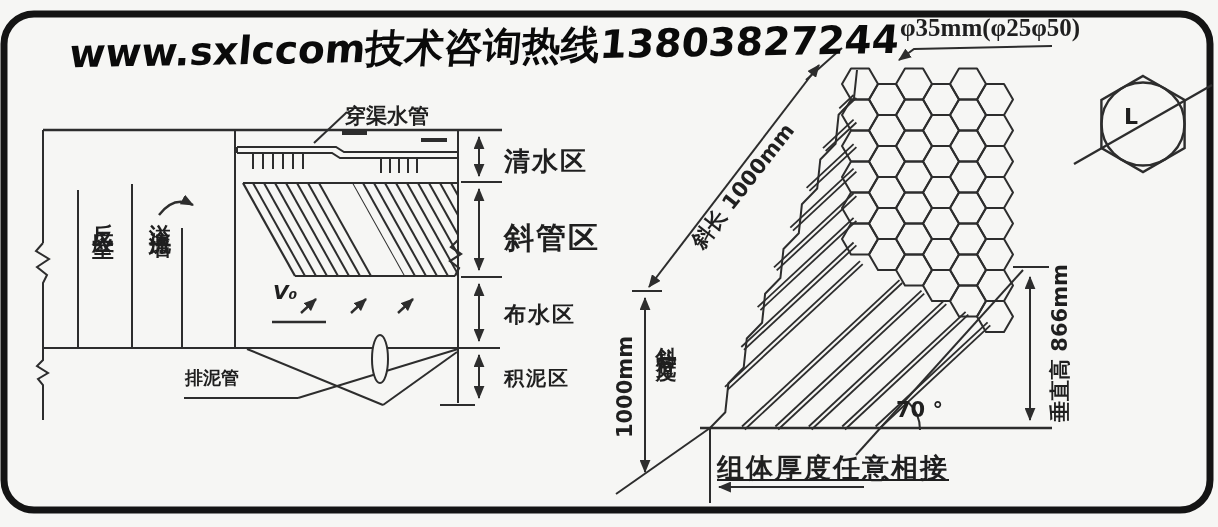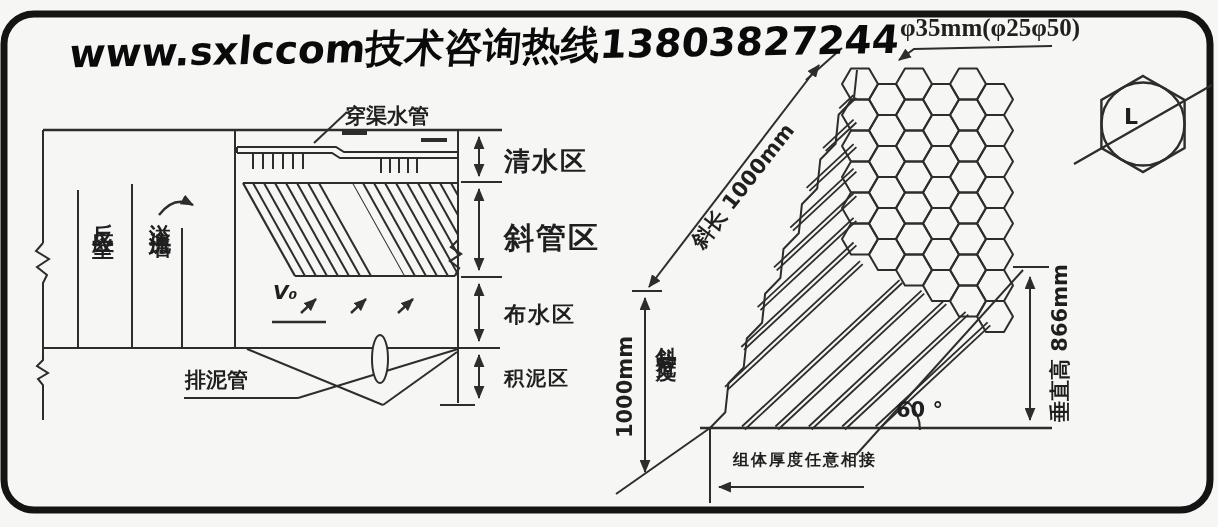--- a/index.html
+++ b/index.html
@@ -245,27 +245,27 @@
     <line x1="1074" y1="164" x2="1212" y2="85"></line>
   </g>
 </svg>
 
 <div class="lbl banner">www.sxlccom技术咨询热线13803827244</div>
 
 <div class="lbl" style="left:345px;top:102px;font-size:21px;">穿渠水管</div>
 <div class="lbl vtext" style="left:88px;top:206px;font-size:22px;">反应室</div>
 <div class="lbl vtext" style="left:145px;top:206px;font-size:22px;">溢流墙</div>
 <div class="lbl" style="left:273px;top:280px;font-size:20px;font-style:italic;">V₀</div>
-<div class="lbl" style="left:185px;top:366px;font-size:21px;">排泥管</div>
+<div class="lbl" style="left:185px;top:366px;font-size:18px;">排泥管</div>
 
 <div class="lbl" style="left:504px;top:144px;font-size:26px;letter-spacing:2px;">清水区</div>
 <div class="lbl" style="left:504px;top:218px;font-size:30px;letter-spacing:2px;">斜管区</div>
 <div class="lbl" style="left:504px;top:300px;font-size:22px;letter-spacing:2px;">布水区</div>
 <div class="lbl" style="left:504px;top:365px;font-size:20px;letter-spacing:2px;">积泥区</div>
 
 <div class="lbl" style="left:900px;top:14px;font-size:25px;font-family:Liberation Serif, serif;">φ35mm(φ25φ50)</div>
 <div class="lbl rot52" style="left:648px;top:172px;width:190px;font-size:21px;">斜长 1000mm</div>
 <div class="lbl rot90" style="left:570px;top:375px;width:110px;font-size:21px;">1000mm</div>
 <div class="lbl vtext" style="left:652px;top:330px;font-size:21px;letter-spacing:4px;">斜片宽度</div>
 <div class="lbl rot90" style="left:985px;top:333px;width:150px;font-size:21px;">垂直高 866mm</div>
-<div class="lbl" style="left:896px;top:398px;font-size:21px;">60 °</div>
-<div class="lbl" style="left:733px;top:450px;font-size:16px;letter-spacing:2px;">组体厚度任意相接</div>
+<div class="lbl" style="left:896px;top:398px;font-size:21px;">70 °</div>
+<div class="lbl" style="left:717px;top:450px;font-size:27px;letter-spacing:2px;text-decoration:underline;">组体厚度任意相接</div>
 <div class="lbl" style="left:1124px;top:104px;font-size:22px;">L</div>
 
 </body></html>

